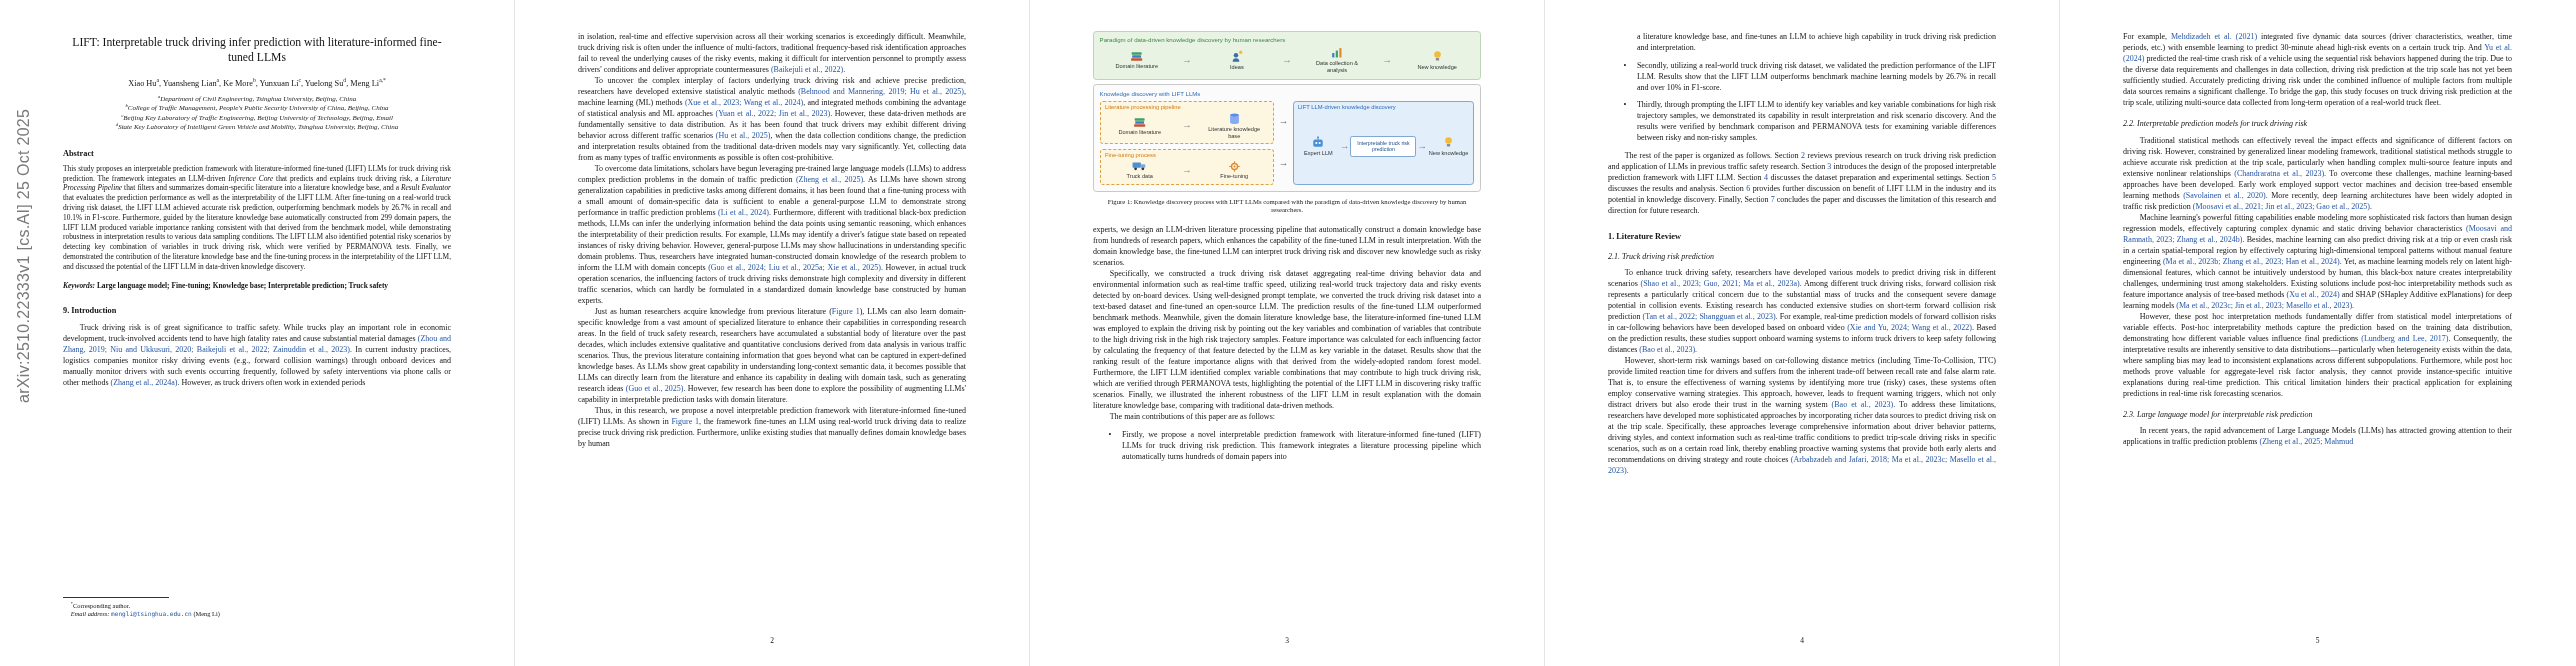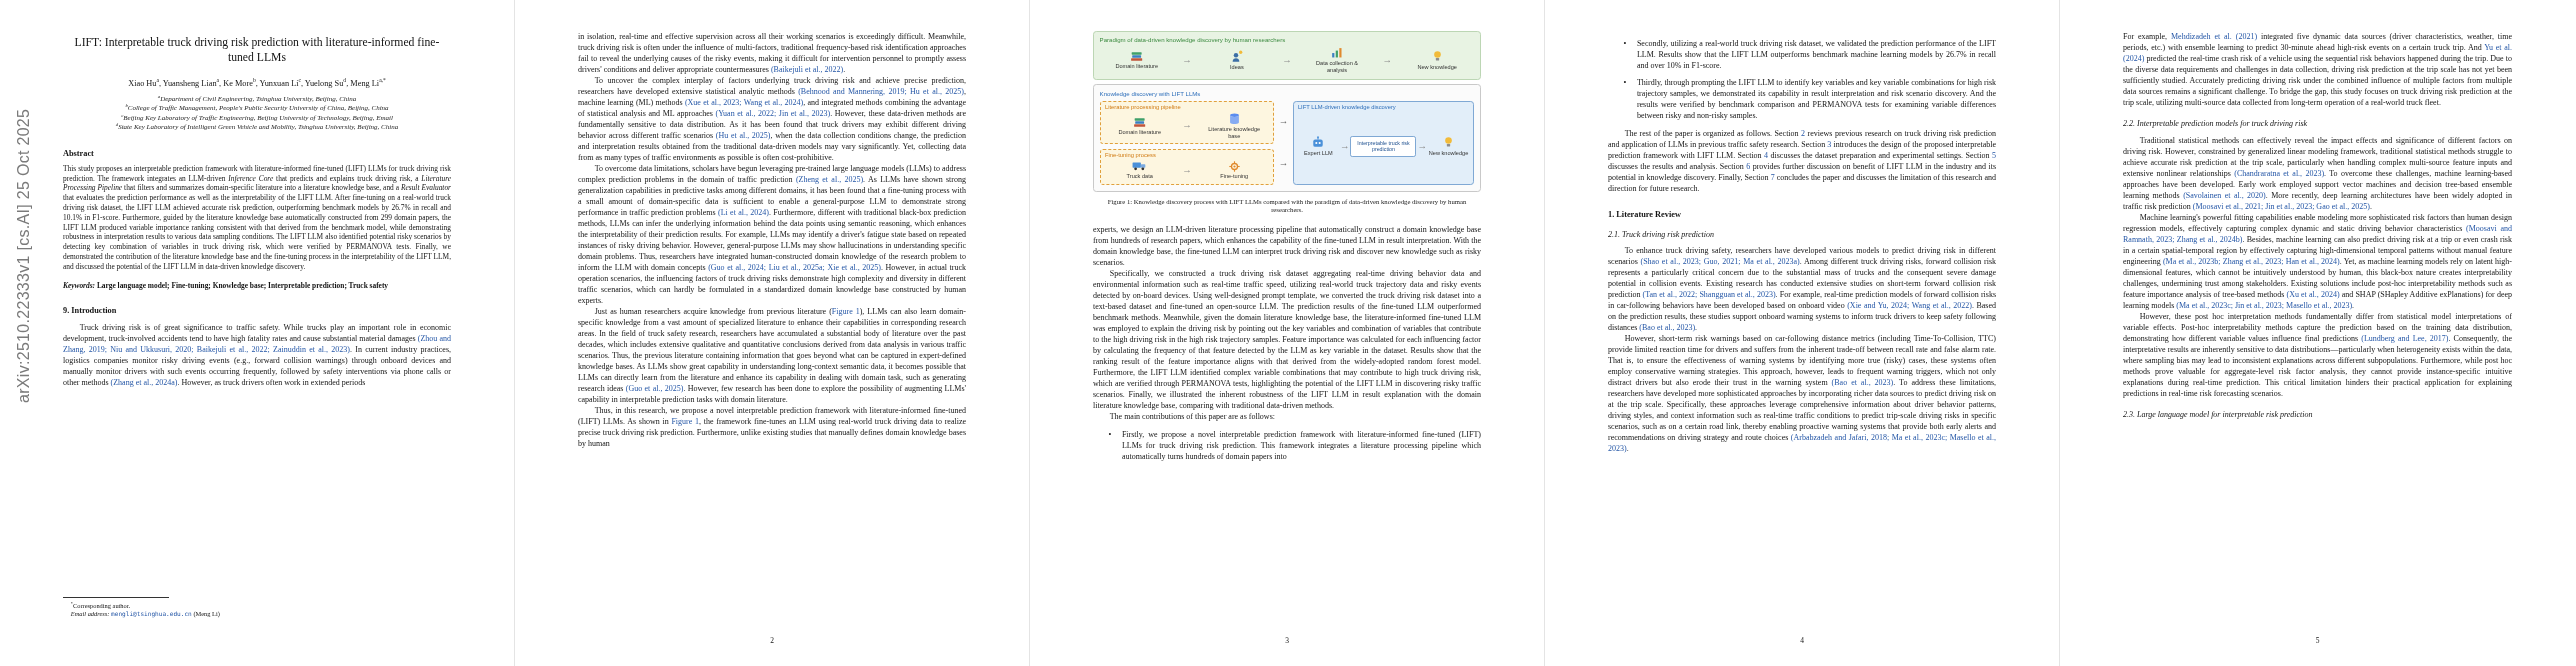--- a/index.html
+++ b/index.html
@@ -64,21 +64,21 @@
   .fig-caption { font-size:6.7px; line-height:8.3px; text-align:center; color:#222; margin:6.1px 13.3px 10px 13.3px; }
 </style>
 </head>
 <body>
 
 <div class="spread">
 
   <div class="page">
     <div class="watermark">arXiv:2510.22333v1  [cs.AI]  25 Oct 2025</div>
     <div class="content">
-      <h1 class="title">LIFT: Interpretable truck driving risk prediction with literature-informed fine-tuned LLMs</h1>
+      <h1 class="title">LIFT: Interpretable truck driving infer prediction with literature-informed fine-tuned LLMs</h1>
       <div class="authors"><span>Xiao Hu</span><span class="sup">a</span><span>, Yuansheng Lian</span><span class="sup">a</span><span>, Ke More</span><span class="sup">b</span><span>, Yunxuan Li</span><span class="sup">c</span><span>, Yuelong Su</span><span class="sup">d</span><span>, Meng Li</span><span class="sup">a,*</span></div>
       <div class="affil"><span class="sup">a</span><span>Department of Civil Engineering, Tsinghua University, Beijing, China</span></div>
       <div class="affil"><span class="sup">b</span><span>College of Traffic Management, People's Public Security University of China, Beijing, China</span></div>
       <div class="affil"><span class="sup">c</span><span>Beijing Key Laboratory of Traffic Engineering, Beijing University of Technology, Beijing, Email</span></div>
       <div class="affil"><span class="sup">d</span><span>State Key Laboratory of Intelligent Green Vehicle and Mobility, Tsinghua University, Beijing, China</span></div>
       <div class="abs-head">Abstract</div>
       <p class="abs-text"><span>This study proposes an interpretable prediction framework with literature-informed fine-tuned (LIFT) LLMs for truck driving risk prediction. The framework integrates an LLM-driven </span><span class="it">Inference Core</span><span> that predicts and explains truck driving risk, a </span><span class="it">Literature Processing Pipeline</span><span> that filters and summarizes domain-specific literature into a literature knowledge base, and a </span><span class="it">Result Evaluator</span><span> that evaluates the prediction performance as well as the interpretability of the LIFT LLM. After fine-tuning on a real-world truck driving risk dataset, the LIFT LLM achieved accurate risk prediction, outperforming benchmark models by 26.7% in recall and 10.1% in F1-score. Furthermore, guided by the literature knowledge base automatically constructed from 299 domain papers, the LIFT LLM produced variable importance ranking consistent with that derived from the benchmark model, while demonstrating robustness in interpretation results to various data sampling conditions. The LIFT LLM also identified potential risky scenarios by detecting key combination of variables in truck driving risk, which were verified by PERMANOVA tests. Finally, we demonstrated the contribution of the literature knowledge base and the fine-tuning process in the interpretability of the LIFT LLM, and discussed the potential of the LIFT LLM in data-driven knowledge discovery.</span></p>
       <p class="keywords"><span class="kw-label">Keywords:</span> <span>Large language model; Fine-tuning; Knowledge base; Interpretable prediction; Truck safety</span></p>
       <div class="sec-head">9. Introduction</div>
       <p class="body"><span>Truck driving risk is of great significance to traffic safety. While trucks play an important role in economic development, truck-involved accidents tend to have high fatality rates and cause substantial material damages </span><span class="cite">(Zhou and Zhang, 2019; Niu and Ukkusuri, 2020; Baikejuli et al., 2022; Zainuddin et al., 2023)</span><span>. In current industry practices, logistics companies monitor risky driving events (e.g., forward collision warnings) through onboard devices and manually monitor drivers with such events occurring frequently, followed by safety interventions via phone calls or other methods </span><span class="cite">(Zhang et al., 2024a)</span><span>. However, as truck drivers often work in extended periods</span></p>
@@ -260,20 +260,23 @@
       <div class="bullet">
         <span class="mark">•</span>
         <p>Firstly, we propose a novel interpretable prediction framework with literature-informed fine-tuned (LIFT) LLMs for truck driving risk prediction. This framework integrates a literature processing pipeline which automatically turns hundreds of domain papers into</p>
       </div>
     </div>
     <div class="pagenum">3</div>
   </div>
 
   <div class="page">
     <div class="content">
+      <div class="bullet-cont">
+        <p>a literature knowledge base, and fine-tunes an LLM to achieve high capability in truck driving risk prediction and interpretation.</p>
+      </div>
       <div class="bullet">
         <span class="mark">•</span>
         <p>Secondly, utilizing a real-world truck driving risk dataset, we validated the prediction performance of the LIFT LLM. Results show that the LIFT LLM outperforms benchmark machine learning models by 26.7% in recall and over 10% in F1-score.</p>
       </div>
       <div class="bullet">
         <span class="mark">•</span>
         <p>Thirdly, through prompting the LIFT LLM to identify key variables and key variable combinations for high risk trajectory samples, we demonstrated its capability in result interpretation and risk scenario discovery. And the results were verified by benchmark comparison and PERMANOVA tests for examining variable differences between risky and non-risky samples.</p>
       </div>
       <p class="body"><span>The rest of the paper is organized as follows. Section </span><span class="cite">2</span><span> reviews previous research on truck driving risk prediction and application of LLMs in previous traffic safety research. Section </span><span class="cite">3</span><span> introduces the design of the proposed interpretable prediction framework with LIFT LLM. Section </span><span class="cite">4</span><span> discusses the dataset preparation and experimental settings. Section </span><span class="cite">5</span><span> discusses the results and analysis. Section </span><span class="cite">6</span><span> provides further discussion on benefit of LIFT LLM in the industry and its potential in knowledge discovery. Finally, Section </span><span class="cite">7</span><span> concludes the paper and discusses the limitation of this research and direction for future research.</span></p>
       <div class="sec-head">1. Literature Review</div>
@@ -285,18 +288,19 @@
   </div>
 
   <div class="page">
     <div class="content">
       <p class="body cont"><span>For example, </span><span class="cite">Mehdizadeh et al. (2021)</span><span> integrated five dynamic data sources (driver characteristics, weather, time periods, etc.) with ensemble learning to predict 30-minute ahead high-risk events on a certain truck trip. And </span><span class="cite">Yu et al. (2024)</span><span> predicted the real-time crash risk of a vehicle using the sequential risk behaviors happened during the trip. Due to the diverse data requirements and challenges in data collection, driving risk prediction at the trip scale has not yet been sufficiently studied. Accurately predicting driving risk under the combined influence of multiple factors from multiple data sources remains a significant challenge. To bridge the gap, this study focuses on truck driving risk prediction at the trip scale, utilizing multi-source data collected from long-term operation of a real-world truck fleet.</span></p>
       <div class="subsec-head">2.2. Interpretable prediction models for truck driving risk</div>
       <p class="body"><span>Traditional statistical methods can effectively reveal the impact effects and significance of different factors on driving risk. However, constrained by generalized linear modeling framework, traditional statistical methods struggle to achieve accurate risk prediction at the trip scale, particularly when handling complex multi-source feature inputs and extensive nonlinear relationships </span><span class="cite">(Chandraratna et al., 2023)</span><span>. To overcome these challenges, machine learning-based approaches have been developed. Early work employed support vector machines and decision tree-based ensemble learning methods </span><span class="cite">(Savolainen et al., 2020)</span><span>. More recently, deep learning architectures have been widely adopted in traffic risk prediction </span><span class="cite">(Moosavi et al., 2021; Jin et al., 2023; Gao et al., 2025)</span><span>.</span></p>
       <p class="body"><span>Machine learning's powerful fitting capabilities enable modeling more sophisticated risk factors than human design regression models, effectively capturing complex dynamic and static driving behavior characteristics </span><span class="cite">(Moosavi and Ramnath, 2023; Zhang et al., 2024b)</span><span>. Besides, machine learning can also predict driving risk at a trip or even crash risk in a certain spatial-temporal region by effectively capturing high-dimensional temporal patterns without manual feature engineering </span><span class="cite">(Ma et al., 2023b; Zhang et al., 2023; Han et al., 2024)</span><span>. Yet, as machine learning models rely on latent high-dimensional features, which cannot be intuitively understood by human, this black-box nature creates interpretability challenges, undermining trust among stakeholders. Existing solutions include post-hoc interpretability methods such as feature importance analysis of tree-based methods </span><span class="cite">(Xu et al., 2024)</span><span> and SHAP (SHapley Additive exPlanations) for deep learning models </span><span class="cite">(Ma et al., 2023c; Jin et al., 2023; Masello et al., 2023)</span><span>.</span></p>
       <p class="body"><span>However, these post hoc interpretation methods fundamentally differ from statistical model interpretations of variable effects. Post-hoc interpretability methods capture the prediction based on the training data distribution, demonstrating how different variable values influence final predictions </span><span class="cite">(Lundberg and Lee, 2017)</span><span>. Consequently, the interpretative results are inherently sensitive to data distributions—particularly when heterogeneity exists within the data, where sampling bias may lead to inconsistent explanations across different subpopulations. Furthermore, while post hoc methods prove valuable for aggregate-level risk factor analysis, they cannot provide instance-specific intuitive explanations during real-time prediction. This critical limitation hinders their practical application for explaining predictions in real-time risk forecasting scenarios.</span></p>
       <div class="subsec-head">2.3. Large language model for interpretable risk prediction</div>
+      <p class="body"><span>In recent years, the rapid advancement of Large Language Models (LLMs) has attracted growing attention to their applications in traffic prediction problems </span><span class="cite">(Zheng et al., 2025; Mahmud</span></p>
     </div>
     <div class="pagenum">5</div>
   </div>
 
 </div>
 
 
 </body></html>

